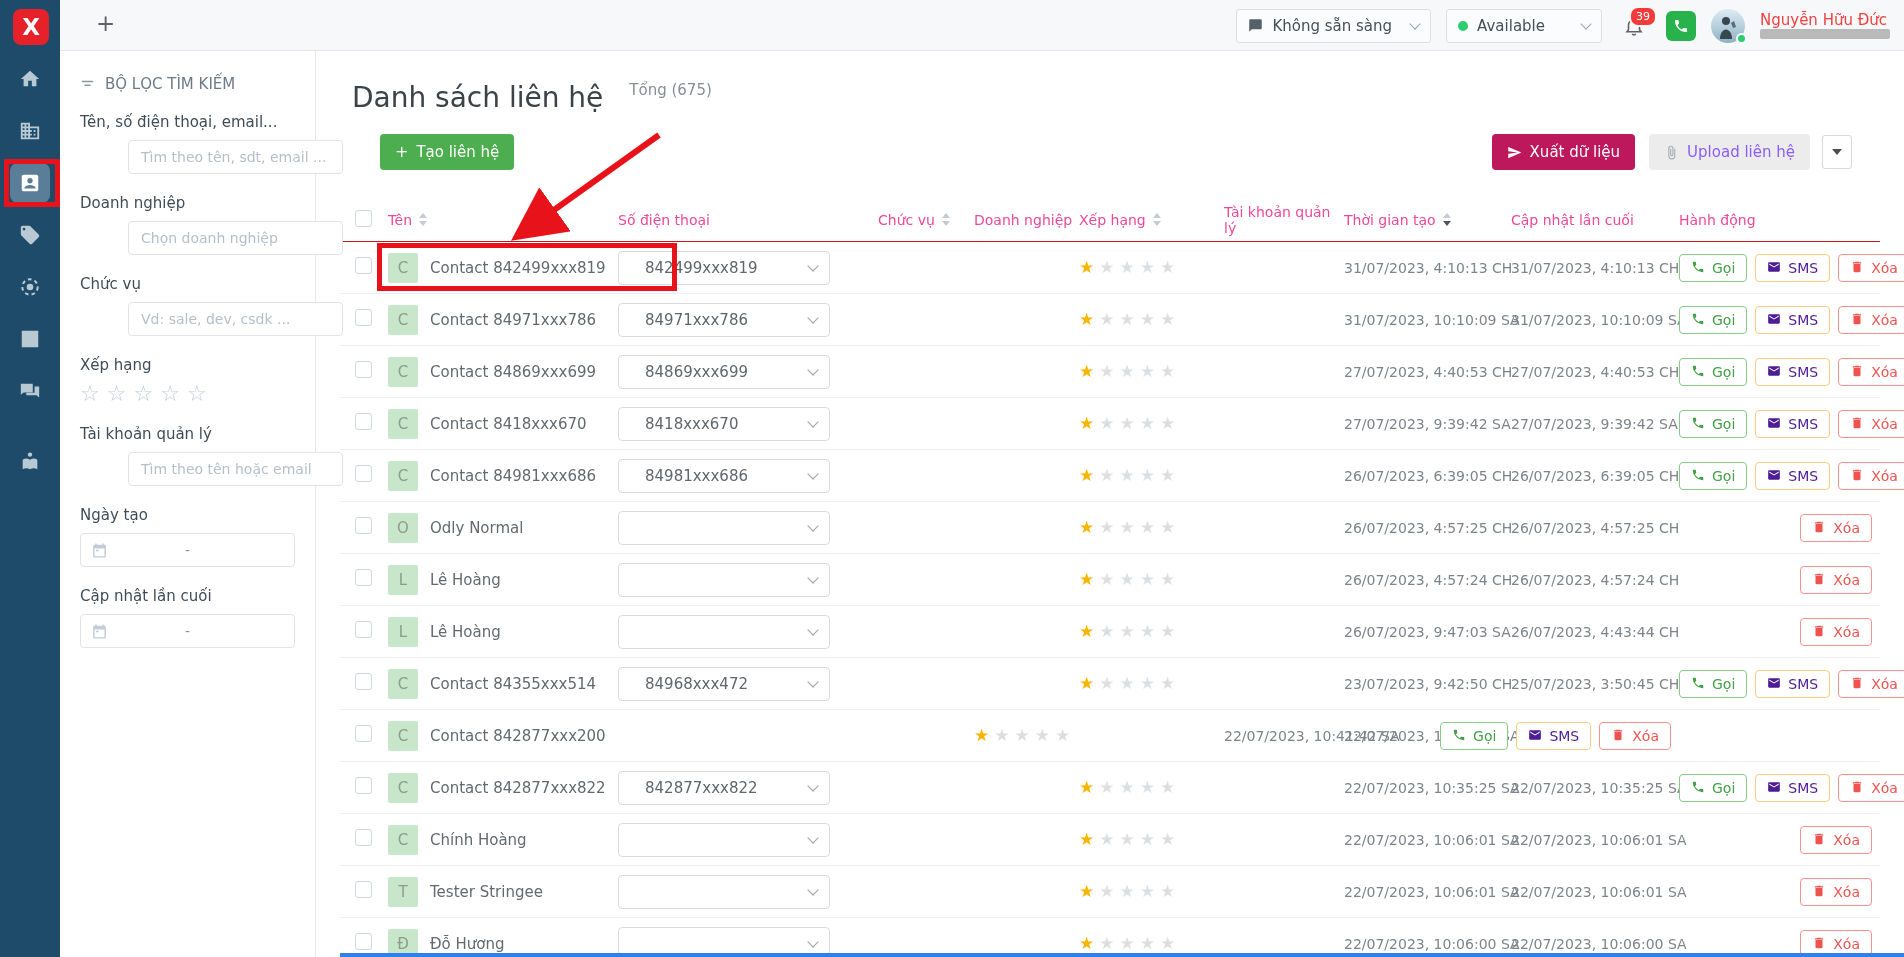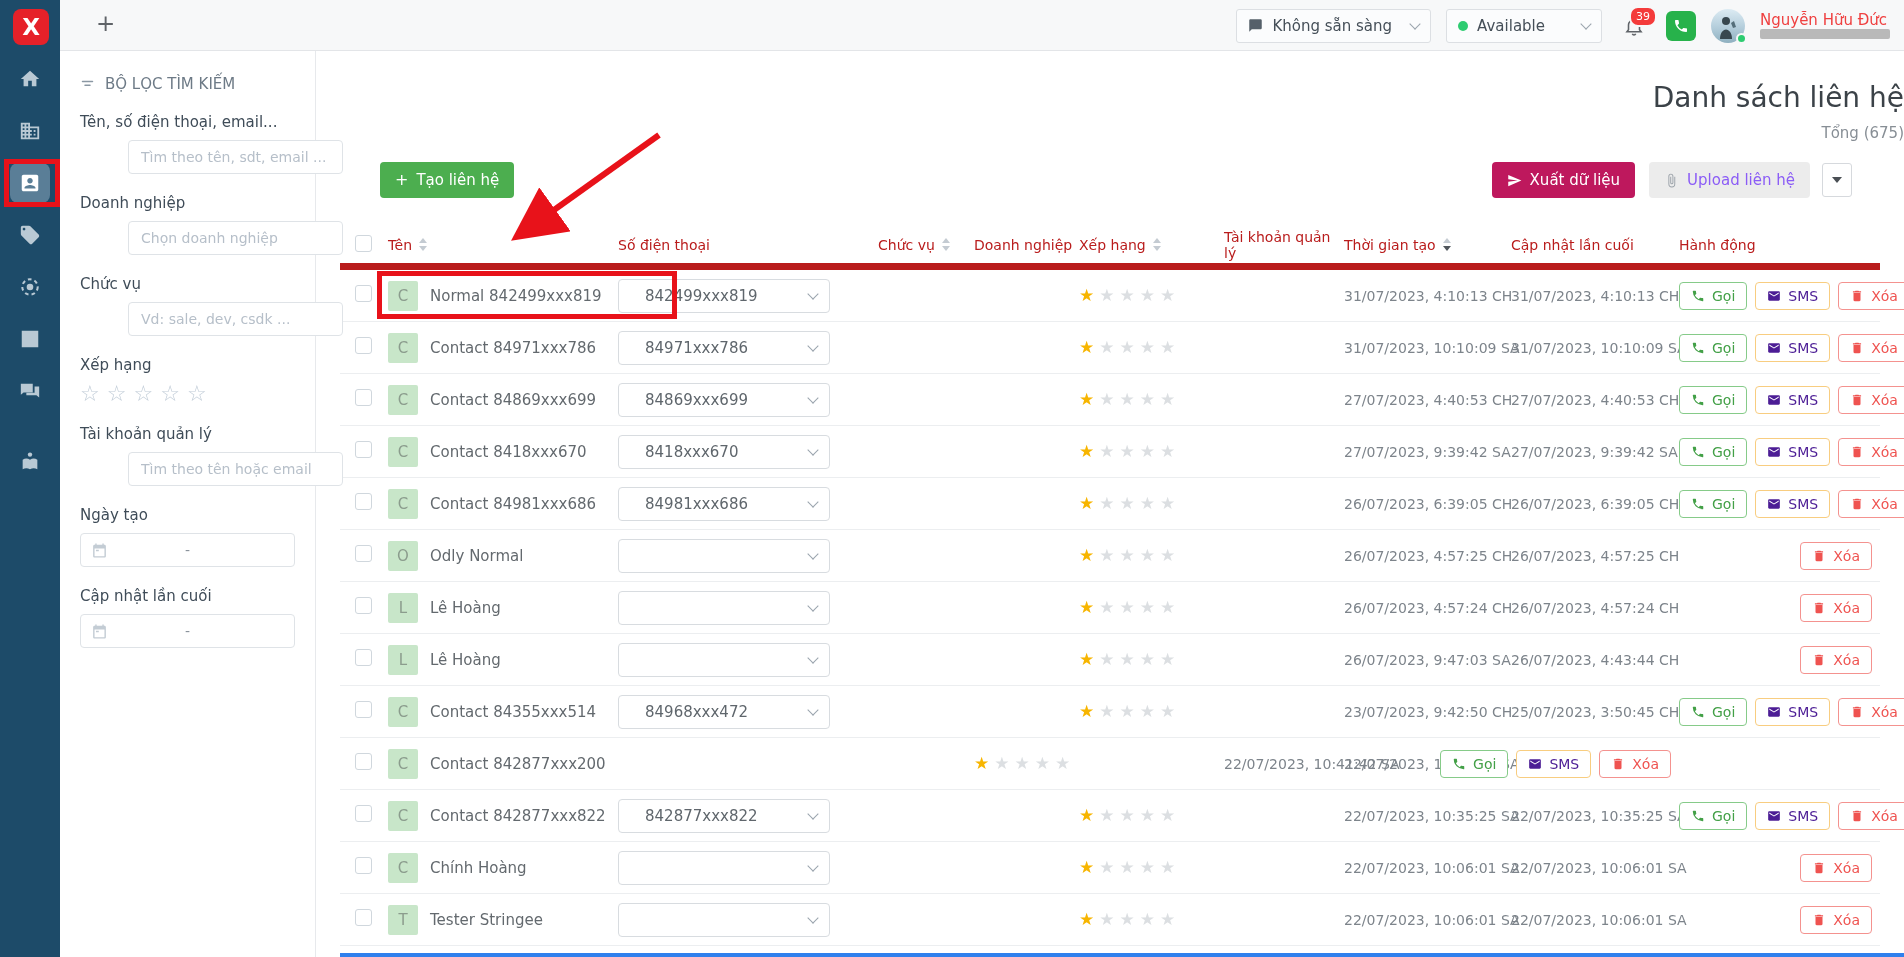--- a/index.html
+++ b/index.html
@@ -59,21 +59,21 @@
   .finput { width:100%; height:34px; border:1px solid #dfe3e7; border-radius:4px; padding:0 12px;
     font-size:14px; color:#5b646d; background:#fff; font-family:inherit; outline:none;margin-left:48px; }
   .finput::placeholder { color:#b6bfc9; opacity:1; }
   .stars-filter { font-size:22px; color:#c2cdd8; letter-spacing:7px; line-height:1; margin-top:4px; cursor:pointer; }
   .dinput { position:relative; width:100%; height:34px; border:1px solid #dfe3e7; border-radius:4px;
     display:flex; align-items:center; justify-content:center; color:#8a939c; font-size:14px; cursor:pointer; }
   .dinput svg { position:absolute; left:10px; top:8px; width:17px; height:17px; fill:#c3ccd4; }
 
   
   .content { position:absolute; left:316px; top:51px; right:0; bottom:0; background:#fff; overflow:hidden; }
-  .page-head { margin:30px 0 0 36px; display:flex; align-items:flex-end; gap:10px;flex-direction:column; }
+  .page-head { margin:30px 0 0 36px; display:flex; align-items:flex-start; gap:26px; }
   .page-title { font-size:28px; font-weight:400; color:#3b4248; }
   .page-total { font-size:15px; color:#878e95; }
   .toolbar { margin-top:20px; padding:0 52px 0 64px; display:flex; align-items:center; }
   .btn { display:inline-flex; align-items:center; gap:8px; border-radius:4px; font-size:15px;
     padding:9px 15px; cursor:pointer; white-space:nowrap; }
   .btn-create { background:#4cae4f; color:#fff; }
   .btn-create .plus-sign { font-size:16px; line-height:1; }
   .btn-export { background:#be185d; color:#fff; }
   .btn-export svg { width:15px; height:15px; fill:#fff; }
   .btn-upload { background:#ececec; color:#8b5cf6; margin-left:14px; }
@@ -82,21 +82,21 @@
     border-radius:3px; display:flex; align-items:center; justify-content:center; cursor:pointer; }
   .split-caret::after { content:''; border-left:5px solid transparent; border-right:5px solid transparent;
     border-top:6px solid #4a4f54; }
   .spacer { flex:1; }
 
   
   .table { margin:28px 24px 0 24px; }
   .thead, .trow { display:grid;
     grid-template-columns:48px 230px 260px 96px 105px 145px 120px 167px 168px 1fr;
     align-items:center; }
-  .thead { height:44px; color:#b91c1c; font-size:14px; border-bottom:7px solid #b91c1c; }
+  .thead { height:44px; color:#ec4899; font-size:14px; border-bottom:1px solid #b91c1c; }
   .trow { height:52px; border-bottom:1px solid #eceef0; }
   .cb { width:17px; height:17px; border:1px solid #d0d7dd; border-radius:3px; background:#fff;
     display:inline-block; margin-left:15px; cursor:pointer; }
   .th { display:flex; align-items:center; }
   .sorter { width:8px; height:13px; position:relative; display:inline-block; margin-left:7px; cursor:pointer; }
   .sorter::before { content:''; position:absolute; top:0; left:0; border-left:4px solid transparent;
     border-right:4px solid transparent; border-bottom:5px solid #c4cbd2; }
   .sorter::after { content:''; position:absolute; bottom:0; left:0; border-left:4px solid transparent;
     border-right:4px solid transparent; border-top:5px solid #c4cbd2; }
   .sorter.desc::after { border-top-color:#50565c; }
@@ -107,21 +107,21 @@
   .red-box { position:absolute; left:-11px; top:-10px; width:300px; height:48px;
     border:5px solid #e8121a; pointer-events:none; }
   .phone-select { width:212px; height:34px; border:1px solid #d8dce0; border-radius:4px; background:#fff;
     display:flex; align-items:center; padding:0 12px; cursor:pointer; }
   .phone-num { flex:1; font-size:15px; color:#5f666c; padding-left:14px; }
   .stars-cell { font-size:17px; letter-spacing:5px; line-height:1; cursor:pointer; }
   .stars-cell .st { color:#dcdfe2; }
   .stars-cell .st.on { color:#f7b500; }
   .date-cell { font-size:14px; color:#7d848b; white-space:nowrap; }
   .actions { display:flex; justify-content:flex-end; gap:8px; padding-right:8px; }
-  .btn-act { display:inline-flex; align-items:center; gap:7px; padding:5px 11px; border-radius:4px;
+  .btn-act { display:inline-flex; align-items:flex-start; gap:7px; padding:5px 11px; border-radius:4px;
     border:1px solid; background:#fff; font-size:14px; cursor:pointer; }
   .btn-act svg { width:14px; height:14px; fill:currentColor; }
   .btn-act.call { color:#43a047; border-color:#86cb89; }
   .btn-act.sms { color:#4c1d95; border-color:#f8cd80; }
   .btn-act.delete { color:#ef5350; border-color:#f4928f; }
 
   
   .arrow-overlay { position:absolute; left:195px; top:74px; width:160px; height:120px; z-index:3; pointer-events:none; }
   .bottom-line { position:absolute; left:24px; right:0; bottom:0; height:4px; background:#2f80ed; }
 </style>
@@ -334,21 +334,21 @@
         </div>
       <div class="th">
           <span>Hành động</span>
         </div>
     </div>
     <div id="tbody">
   <div class="trow">
     <div><span class="cb"></span></div>
     <div class="name-cell">
       <span class="avatar-sq">C</span>
-      <span class="cname">Normal 842499xxx819</span>
+      <span class="cname">Contact 842499xxx819</span>
       <span class="red-box"></span>
     </div>
     <div>
       <div class="phone-select">
         <span class="phone-num">842499xxx819</span>
         <span class="chev"></span>
       </div>
     </div>
     <div></div>
     <div></div>

